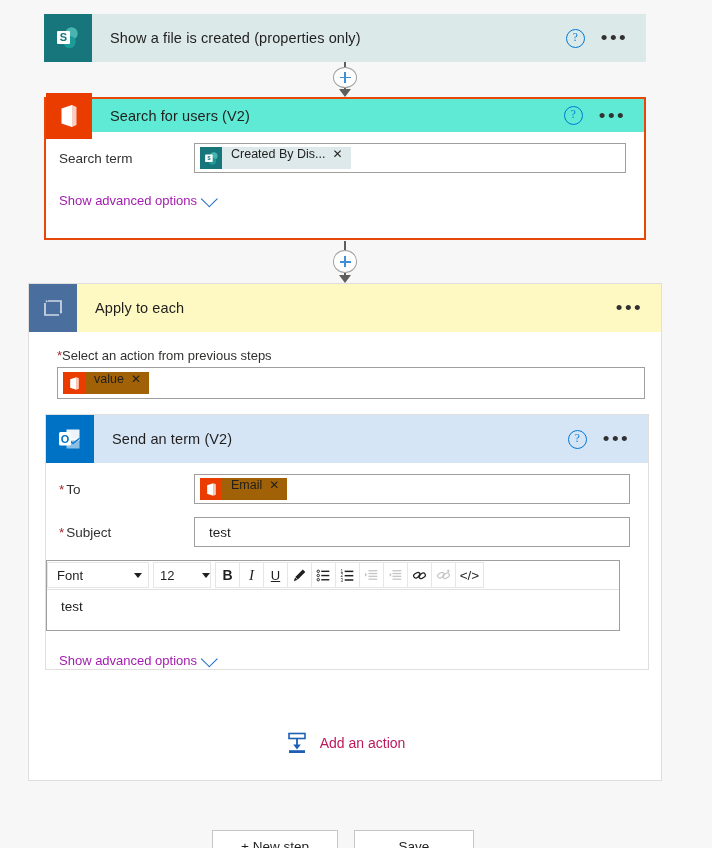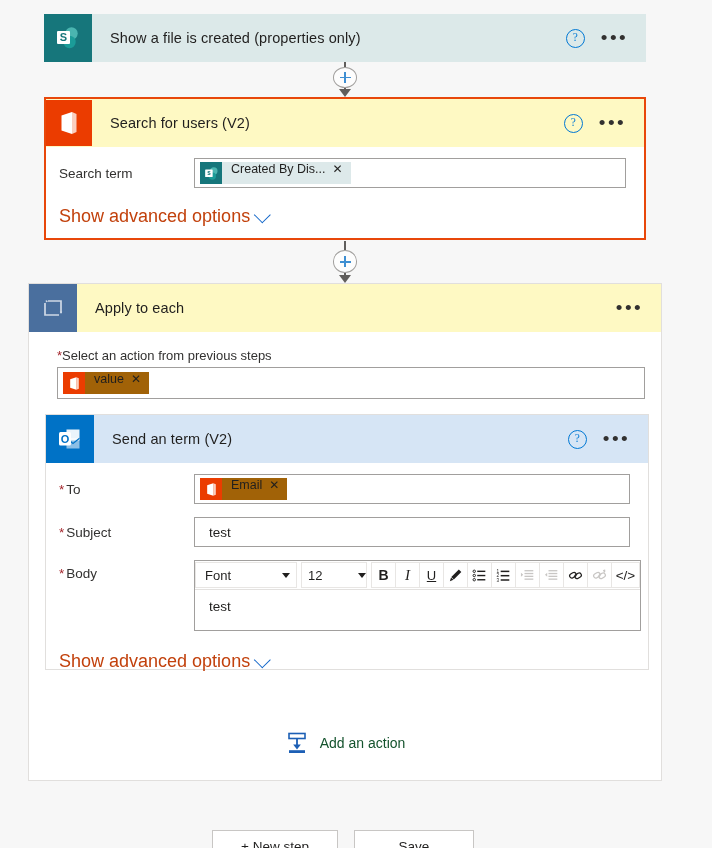--- a/index.html
+++ b/index.html
@@ -77,21 +77,21 @@
     background: #dce9e9;
   }
   #trigger-card .card-icon { background: #16767b; }
 
   
   #search-users-card {
     left: 44px; top: 97px; width: 602px; height: 143px;
     border: 2px solid #e8470a;
     background: #ffffff;
   }
-  #search-users-card .card-header { background: #fef9c3; height: 48px; }
+  #search-users-card .card-header { background: #5eead4; height: 33px; }
   #search-users-card .card-icon { background: #eb3c00; width: 46px; height:46px; flex-basis:46px;}
   .card-body { padding: 0; }
   .field-row {
     display: flex;
     align-items: center;
     margin-top: 11px;
   }
   .field-label {
     font-size: 13.5px;
     color: #323130;
@@ -141,22 +141,22 @@
     font-size: 12px;
     color: #201f1e;
     cursor: pointer;
   }
 
   
   .adv-link {
     display: inline-flex;
     align-items: center;
     gap: 7px;
-    color: #c2410c;
-    font-size: 18px;
+    color: #a21caf;
+    font-size: 13px;
     cursor: pointer;
   }
   .chev {
     display: inline-block;
     width: 11px; height: 11px;
     border-left: 1.6px solid #0f64c8;
     border-bottom: 1.6px solid #0f64c8;
     transform: rotate(-45deg) translate(1px,-2px);
   }
 
@@ -246,21 +246,21 @@
     display: flex;
     align-items: center;
     justify-content: space-between;
     font-size: 13px;
     color: #201f1e;
     cursor: pointer;
     background: #fff;
     box-sizing: border-box;
   }
   .tb-sel.font { width: 102px; padding: 0 6px 0 9px; }
-  .tb-sel.size { width: 66px; padding: 0 0 0 6px; }
+  .tb-sel.size { width: 58px; padding: 0 0 0 6px; }
   .caret {
     width: 0; height: 0;
     border-left: 4.5px solid transparent;
     border-right: 4.5px solid transparent;
     border-top: 5.5px solid #201f1e;
   }
   .tb-btn {
     width: 25px; height: 26px;
     border: 1px solid #e8e6e4;
     margin-left: -1px;
@@ -284,21 +284,21 @@
   #add-action {
     position: absolute;
     left: 0; right: 0;
     top: 730px;
     display: flex;
     align-items: center;
     justify-content: center;
     gap: 11px;
     cursor: pointer;
   }
-  #add-action .aa-label { color: #14532d; font-size: 14px; }
+  #add-action .aa-label { color: #be185d; font-size: 14px; }
 
   
   .bottom-btn {
     position: absolute;
     top: 830px;
     height: 32px;
     border: 1px solid #c8c6c4;
     background: #fff;
     box-sizing: border-box;
     display: flex;
@@ -465,23 +465,20 @@
         <div class="field-row" style="margin-top:13px;">
           <div class="field-label">
             <span class="req">*</span><span>Subject</span>
           </div>
           <div class="field-input">
             <span class="plain-text">test</span>
           </div>
         </div>
 
         <div class="field-row" style="margin-top:13px; align-items:flex-start;">
-          <div class="field-label" style="padding-top:6px;">
-            <span class="req">*</span><span>Body</span>
-          </div>
           <div class="rte">
             <div class="rte-toolbar">
               <div class="tb-sel font">
                 <span>Font</span>
                 <span class="caret"></span>
               </div>
               <div class="tb-sel size" style="margin-left:4px;">
                 <span>12</span>
                 <span class="caret"></span>
               </div>

